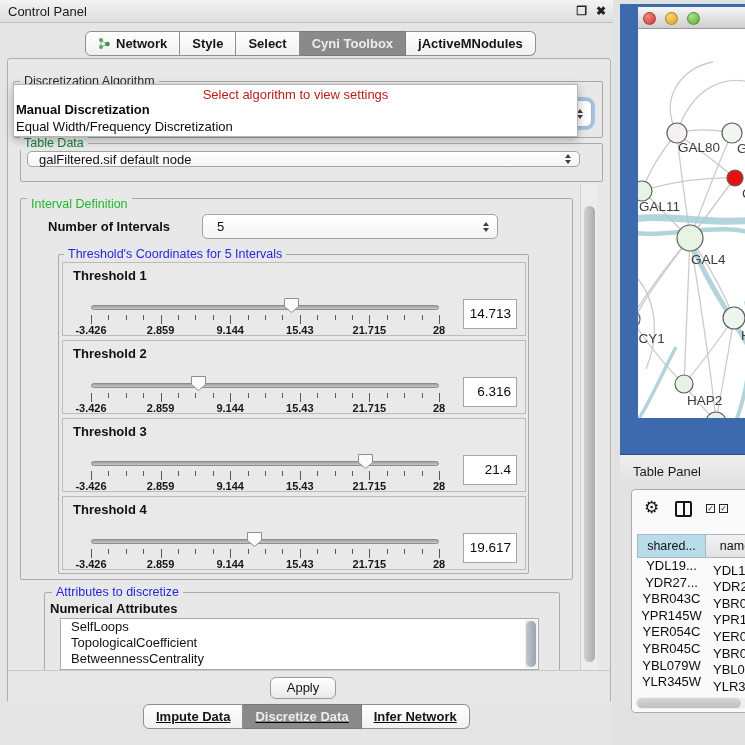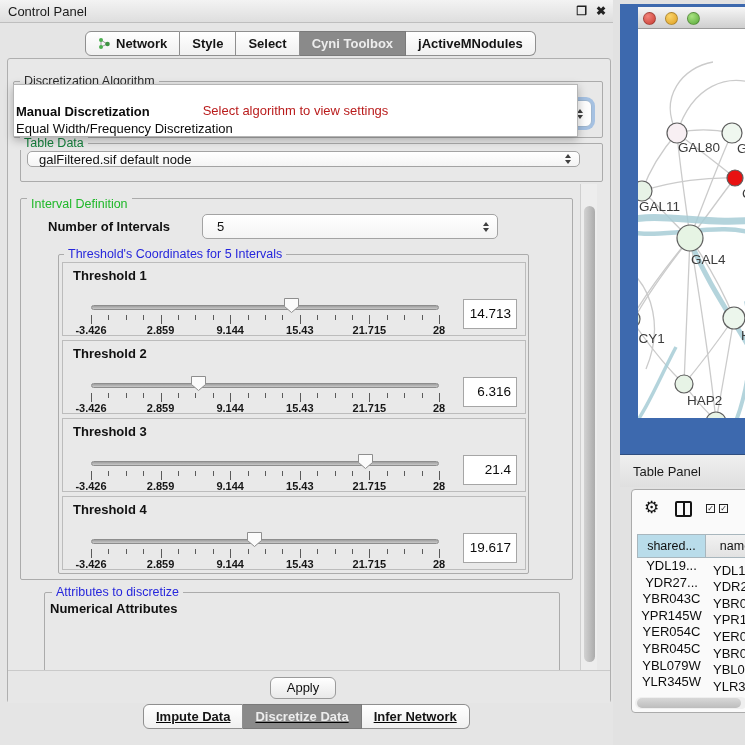--- a/index.html
+++ b/index.html
@@ -31,21 +31,21 @@
   .group-box { position:absolute; border:1px solid #ABABAB; border-radius:2px; }
 
   
   .algo-combo { position:absolute; left:380px; top:100px; width:212px; height:27px;
     background:#FDFDFD; border:1px solid #9EB6CF; border-radius:6px;
     box-shadow:0 0 0 3px rgba(110,160,220,.55); z-index:40; }
 
   
   .popup { position:absolute; left:13px; top:84px; width:565px; height:53px; background:#FFFFFF;
     border:1px solid #B5B5B5; box-shadow:0 3px 9px rgba(0,0,0,.28); z-index:50; font-size:13px; }
-  .popup .hint { text-align:center; color:#b91c1c; padding-top:18px; height:16px; }
+  .popup .hint { text-align:center; color:#b91c1c; padding-top:2px; height:16px; }
   .popup .item { padding-left:2px; height:17px; line-height:17px; color:#0B0B0B; }
   .popup .item.bold { font-weight:bold; }
 
   
   .combo { position:absolute; background:linear-gradient(#FFFFFF,#F4F4F4); border:1px solid #A3A3A3;
     border-radius:5px; font-size:13px; color:#111; }
   .combo .val { position:absolute; left:11px; top:0; bottom:0; display:flex; align-items:center; }
   .stepper { position:absolute; right:8px; top:50%; transform:translateY(-50%);
     display:flex; flex-direction:column; gap:2px; }
   .stepper i { width:0; height:0; border-left:3.5px solid transparent; border-right:3.5px solid transparent; }
@@ -368,20 +368,28 @@
             <span style="left: 354px;">28</span>
           </div>
     </div>
     <div class="thr-value">19.617</div>
   </div>
     </div>
 
   <div class="group-box" style="left:44px; top:592px; width:516px; height:84px;"></div>
   <div class="group-title" style="left:52px; top:585px; color:#2626DC;">Attributes to discretize</div>
   <div class="lbl bold" style="left:50px; top:601px;">Numerical Attributes</div>
+  <div class="attr-list" id="attr-list">
+    <div class="li">SelfLoops</div>
+      <div class="li">TopologicalCoefficient</div>
+      <div class="li">BetweennessCentrality</div>
+      <div class="attr-scroll">
+        <div class="thumb"></div>
+      </div>
+  </div>
 
   <div class="apply-strip">
     <div class="apply-btn">Apply</div>
   </div>
 
   <div class="vscroll">
     <div class="thumb"></div>
   </div>
 
   <div class="segbar" id="bottom-tabs">

